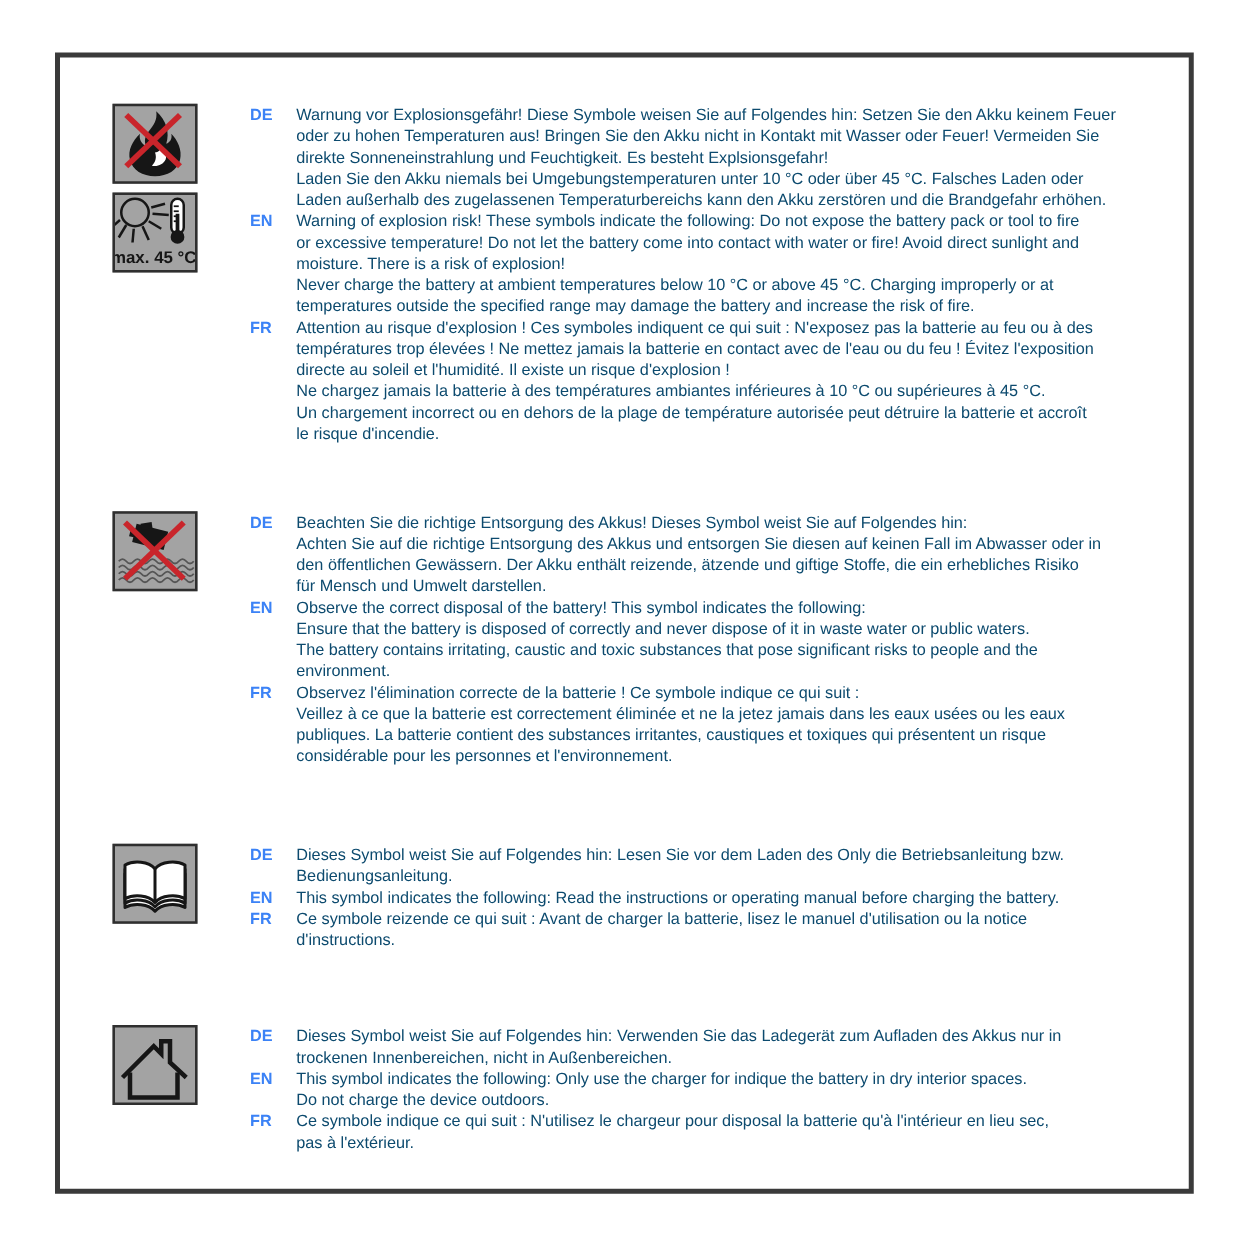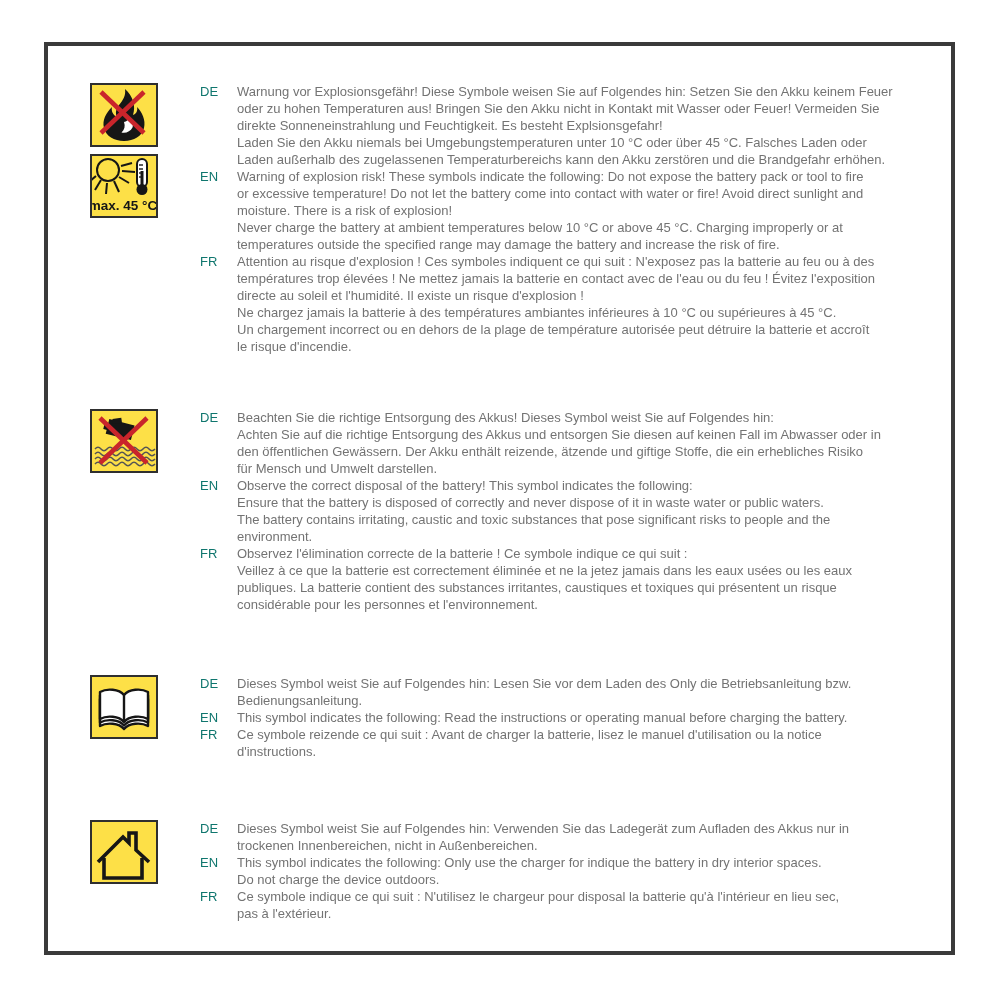--- a/index.html
+++ b/index.html
@@ -16,32 +16,32 @@
     background:#ffffff;
   }
   .section {
     position:absolute; left:42px; width:849px;
     display:flex; align-items:flex-start;
   }
   .icon-col { width:110px; flex-shrink:0; }
   .icon-box {
     width:64px; height:60px;
     border:2px solid #2f2f2f;
-    background:#fde047;
+    background:#a3a3a3;
     margin-bottom:7px;
     display:flex; align-items:center; justify-content:center;
   }
   .text-col { flex:1; min-width:0; }
   .entry { display:flex; align-items:flex-start; }
   .lang {
     width:37px; flex-shrink:0;
-    font-weight:normal; font-size:13px; line-height:17px; color:#0f766e;
+    font-weight:bold; font-size:13px; line-height:17px; color:#3b82f6;
   }
   .txt {
-    flex:1; font-size:13px; line-height:17px; color:#737373;
+    flex:1; font-size:13px; line-height:17px; color:#0c4a6e;
     white-space:pre-line;
   }
   .s1 { top:37px; }
   .s2 { top:363px; }
   .s3 { top:629px; }
   .s4 { top:774px; }
   svg { display:block; }
 </style>
 </head>
 <body>

